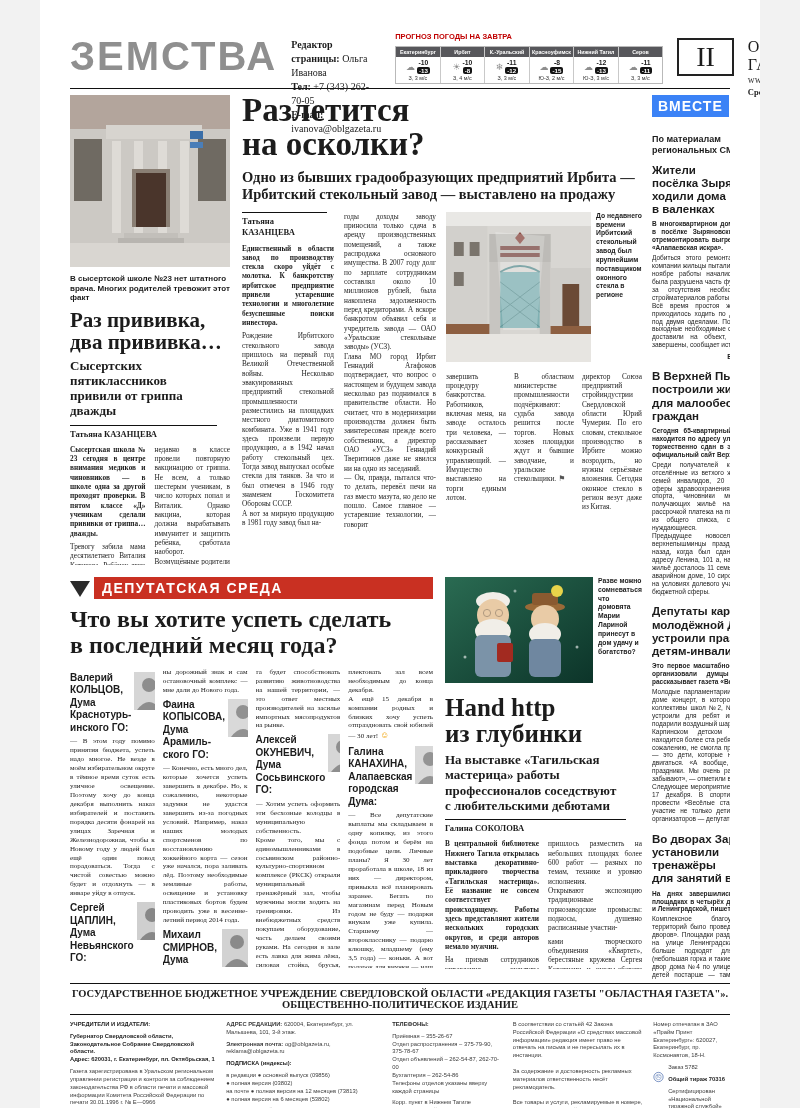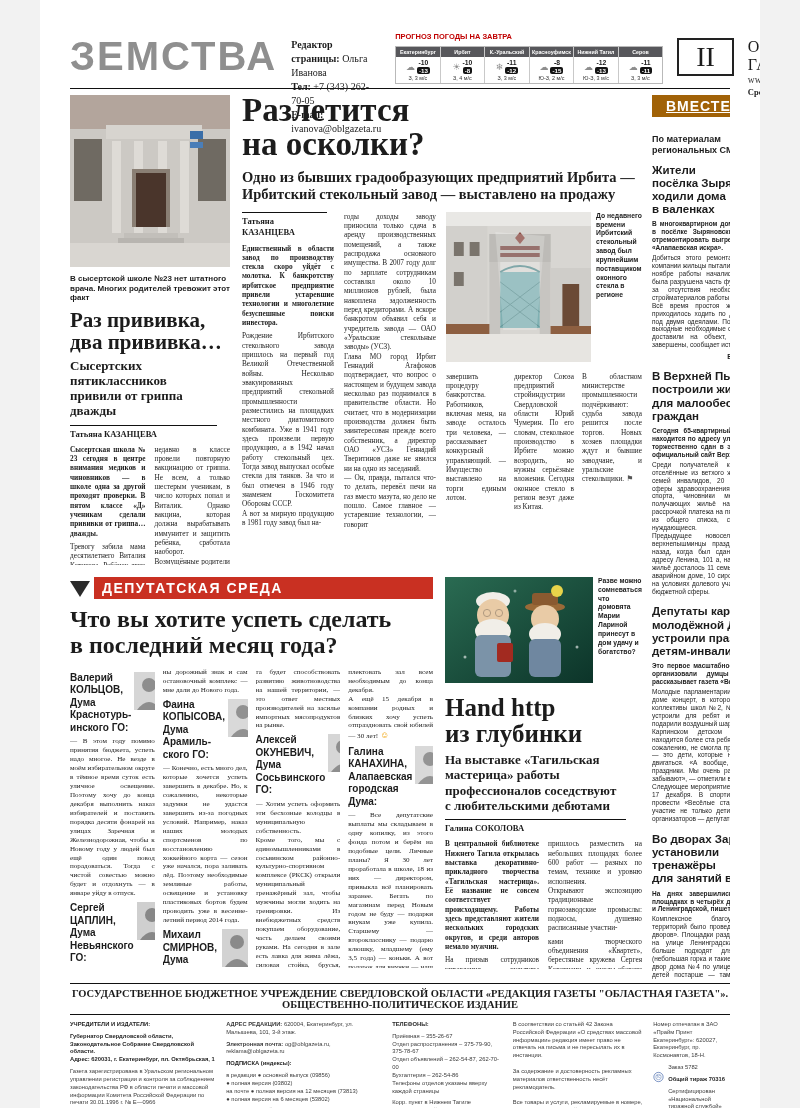--- a/index.html
+++ b/index.html
@@ -74,21 +74,21 @@
   .handmade{flex:1;overflow:hidden;}
   .hm-photo-row{display:flex;gap:5px;}
   .hm-photo{flex:1;}
   .hm-cap{width:44px;flex:none;font-family:"Liberation Sans",sans-serif;font-weight:bold;font-size:6.8px;line-height:1.3;}
   .handmade h2{font-size:25px;line-height:1.02;margin:8px 0 6px;white-space:pre-line;font-weight:bold;}
   .handmade h3{font-size:13px;line-height:1.18;margin:0 0 6px;font-weight:bold;white-space:pre-line;}
   .hm-cols{columns:2;column-gap:9px;font-size:7.3px;line-height:1.28;text-align:justify;height:158px;overflow:hidden;}
   
   .sidebar{width:158px;flex:none;font-family:"Liberation Sans",sans-serif;overflow:hidden;}
   .sb-head{display:flex;align-items:flex-start;gap:6px;}
-  .sb-flag{background:#a16207;color:#fff;font-weight:bold;font-size:14px;letter-spacing:1px;padding:3px 14px;text-decoration:underline;}
+  .sb-flag{background:#3b82f6;color:#fff;font-weight:bold;font-size:14px;letter-spacing:1px;padding:3px 6px;}
   .sb-sub{font-weight:bold;font-size:9px;margin:3px 0 8px;line-height:1.2;white-space:pre-line;}
   .sb-art{margin-bottom:10px;}
   .sb-art h3{font-size:11.5px;line-height:1.15;margin:0 0 4px;font-weight:bold;white-space:pre-line;}
   .sb-art .slead{font-size:6.5px;line-height:1.22;font-weight:bold;margin-bottom:2px;text-align:justify;}
   .sb-art .bd{font-size:6.5px;line-height:1.22;text-align:justify;white-space:pre-line;}
   .sb-byline{font-size:6.8px;font-weight:bold;text-align:right;margin-top:2px;}
   .link{color:#2456a4;text-decoration:underline;cursor:pointer;}
   
   .gosband{border-top:1px solid #111;border-bottom:1px solid #111;text-align:center;font-weight:bold;
            font-size:10.5px;padding:4px 0;margin-top:4px;}
@@ -274,22 +274,22 @@
                     <rect x="106" y="114" width="41" height="8" fill="#8d5f41"></rect>
                     <rect y="122" width="147" height="28" fill="#e7e5e1"></rect>
                     <polygon points="50,20 100,24 92,118 58,118" fill="#ffffff" opacity="0.22"></polygon>
                   </svg>
                   
                 </div>
                 <div class="gcap">До недавнего времени Ирбитский стекольный завод был крупнейшим поставщиком оконного стекла в регионе</div>
               </div>
               <div class="gcols3">
                 <div class="gc"><span class="prewrap">завершить процедуру банкротства. Работников, включая меня, на заводе осталось три человека, — рассказывает конкурсный управляющий. — Имущество выставлено на торги единым лотом.</span></div>
+                <div class="gc"><span class="prewrap">В областном министерстве промышленности подчёркивают: судьба завода решится после торгов. Новых хозяев площадки ждут и бывшие заводчане, и уральские стекольщики.</span><span class="endmark">⚑</span></div>
                 <div class="gc"><span class="prewrap">директор Союза предприятий стройиндустрии Свердловской области Юрий Чумерин. По его словам, стекольное производство в Ирбите можно возродить, но нужны серьёзные вложения. Сегодня оконное стекло в регион везут даже из Китая.</span></div>
-                <div class="gc"><span class="prewrap">В областном министерстве промышленности подчёркивают: судьба завода решится после торгов. Новых хозяев площадки ждут и бывшие заводчане, и уральские стекольщики.</span><span class="endmark">⚑</span></div>
               </div>
             </div>
           </div>
         </article>
       </div>
 
       <div class="mid-row">
         <section class="survey">
           <div class="banner-row">
             <span class="tri"></span>

